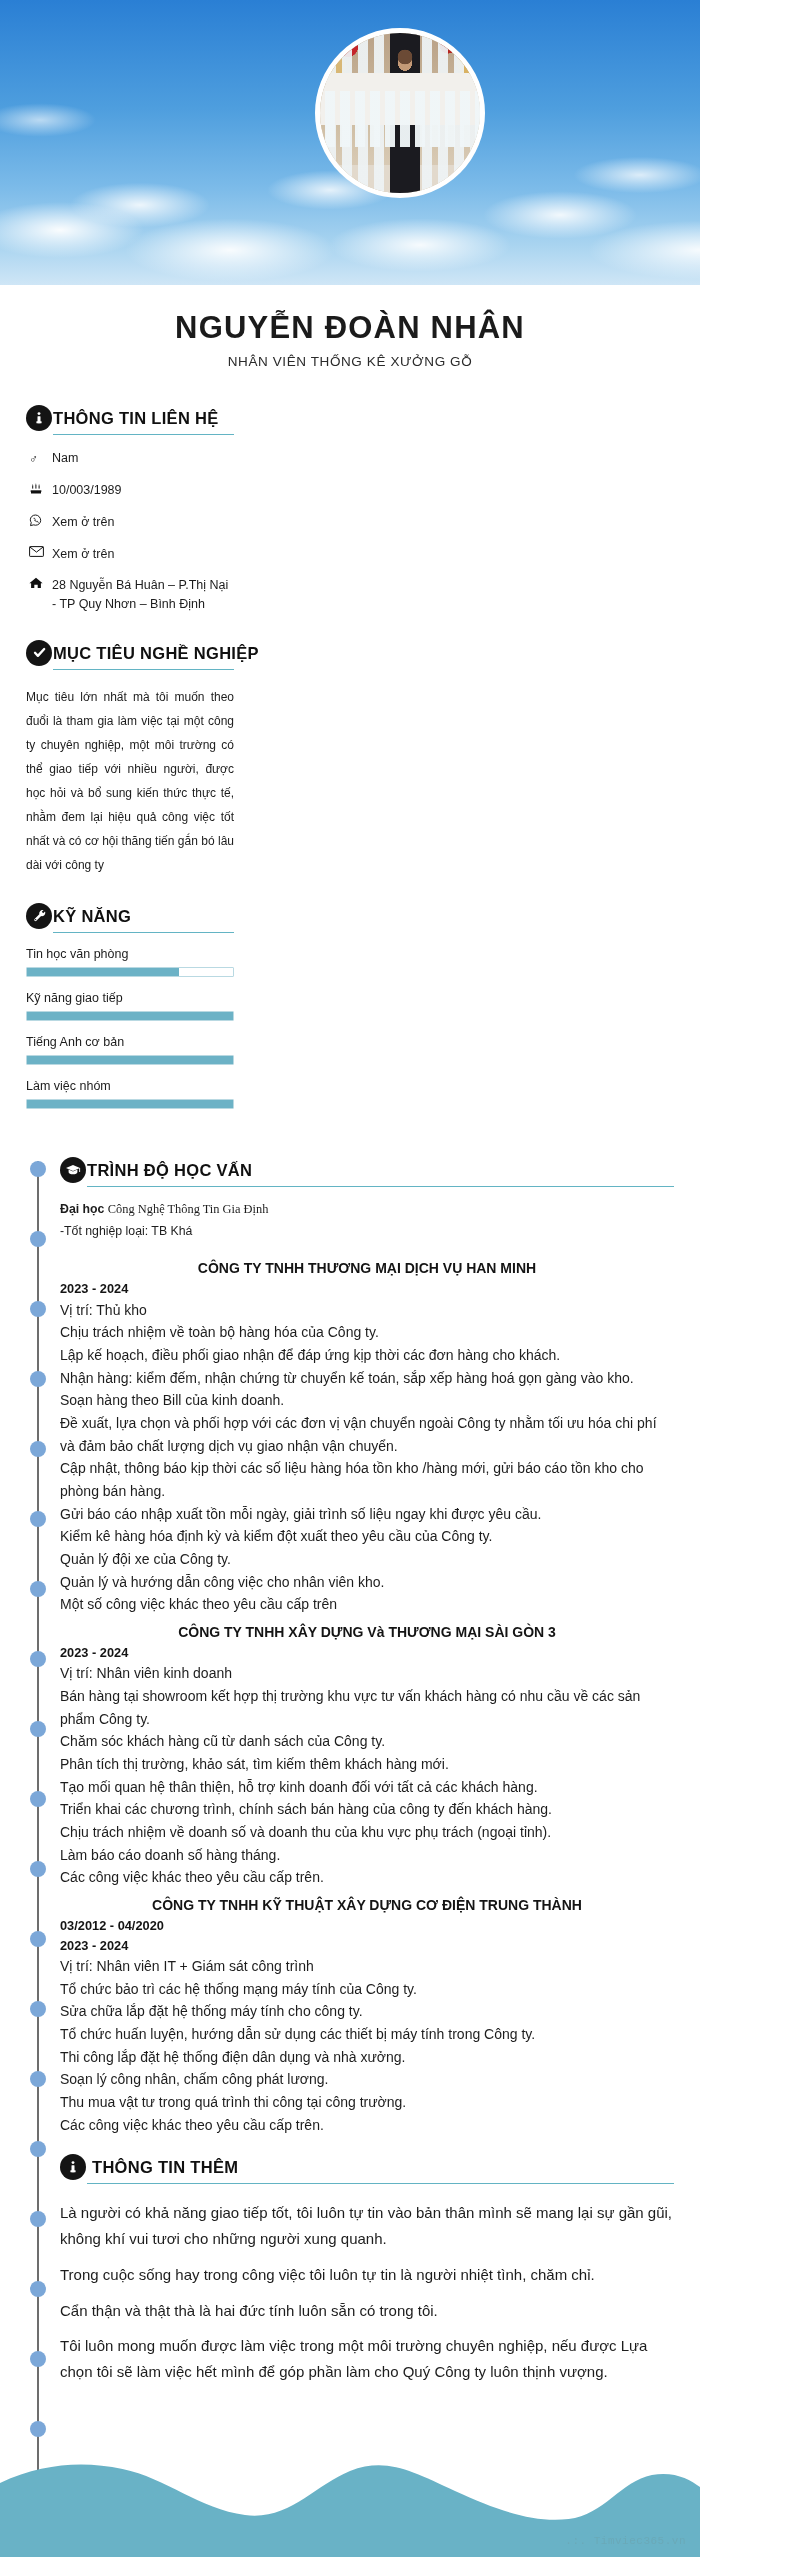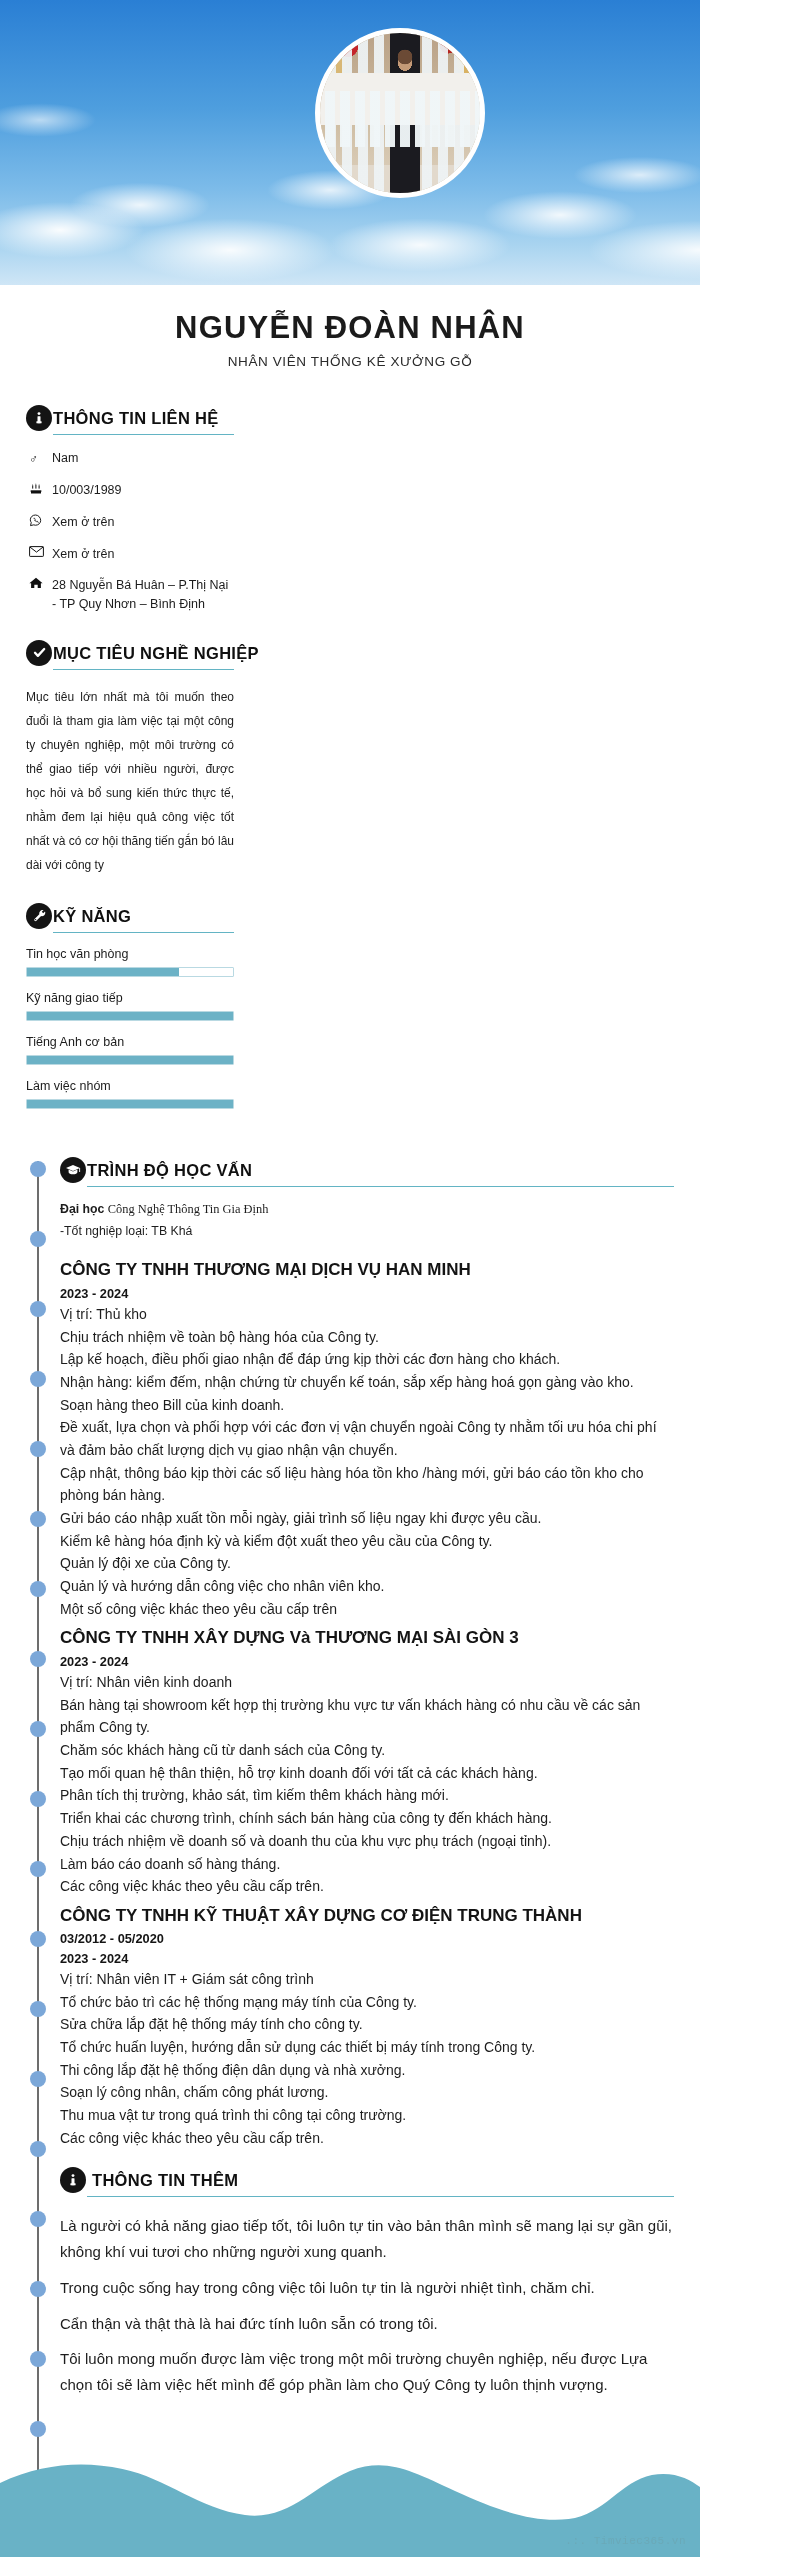--- a/index.html
+++ b/index.html
@@ -219,25 +219,26 @@
     position: absolute;
     left: 0;
     width: 16px; height: 16px;
     border-radius: 50%;
     background: #7ba7d8;
   }
 
   .r-sec { margin-bottom: 16px; }
   .job { margin-bottom: 6px; }
   .job-company {
-    font-size: 17px;
+    font-size: 14px;
     font-weight: 700;
     color: #141414;
     line-height: 1.45;
     margin-bottom: 1px;
+    text-align: center;
   }
   .job-dates {
     font-size: 12.8px;
     font-weight: 700;
     color: #141414;
     line-height: 1.5;
   }
   .job-line {
     font-size: 14px;
     color: #1d1d1d;
@@ -488,31 +489,31 @@
         <div class="job-line">Quản lý và hướng dẫn công việc cho nhân viên kho.</div>
         <div class="job-line">Một số công việc khác theo yêu cầu cấp trên</div>
       </div>
 
       <div class="job">
         <div class="job-company">CÔNG TY TNHH XÂY DỰNG Và THƯƠNG MẠI SÀI GÒN 3</div>
         <div class="job-dates">2023 - 2024</div>
         <div class="job-line">Vị trí:  Nhân viên kinh doanh</div>
         <div class="job-line">Bán hàng tại showroom kết hợp thị trường khu vực tư vấn khách hàng có nhu cầu về các sản phẩm Công ty.</div>
         <div class="job-line">Chăm sóc khách hàng cũ từ danh sách của Công ty.</div>
+        <div class="job-line">Phân tích thị trường, khảo sát, tìm kiếm thêm khách hàng mới.</div>
         <div class="job-line">Tạo mối quan hệ thân thiện, hỗ trợ kinh doanh đối với tất cả các khách hàng.</div>
-        <div class="job-line">Phân tích thị trường, khảo sát, tìm kiếm thêm khách hàng mới.</div>
         <div class="job-line">Triển khai các chương trình, chính sách bán hàng của công ty đến khách hàng.</div>
         <div class="job-line">Chịu trách nhiệm về doanh số và doanh thu của khu vực phụ trách (ngoại tỉnh).</div>
         <div class="job-line">Làm báo cáo doanh số hàng tháng.</div>
         <div class="job-line">Các công việc khác theo yêu cầu cấp trên.</div>
       </div>
 
       <div class="job">
         <div class="job-company">CÔNG TY TNHH KỸ THUẬT XÂY DỰNG CƠ ĐIỆN TRUNG THÀNH</div>
-        <div class="job-dates">03/2012 - 05/2020</div>
+        <div class="job-dates">03/2012 - 04/2020</div>
         <div class="job-dates">2023 - 2024</div>
         <div class="job-line">Vị trí:   Nhân viên IT + Giám sát công trình</div>
         <div class="job-line">Tổ chức bảo trì các hệ thống mạng máy tính của Công ty.</div>
         <div class="job-line">Sửa chữa lắp đặt hệ thống máy tính cho công ty.</div>
         <div class="job-line">Tổ chức huấn luyện, hướng dẫn sử dụng các thiết bị máy tính trong Công ty.</div>
         <div class="job-line">Thi công lắp đặt hệ thống điện dân dụng và nhà xưởng.</div>
         <div class="job-line">Soạn lý công nhân, chấm công phát lương.</div>
         <div class="job-line">Thu mua vật tư trong quá trình thi công tại công trường.</div>
         <div class="job-line">Các công việc khác theo yêu cầu cấp trên.</div>
       </div>

